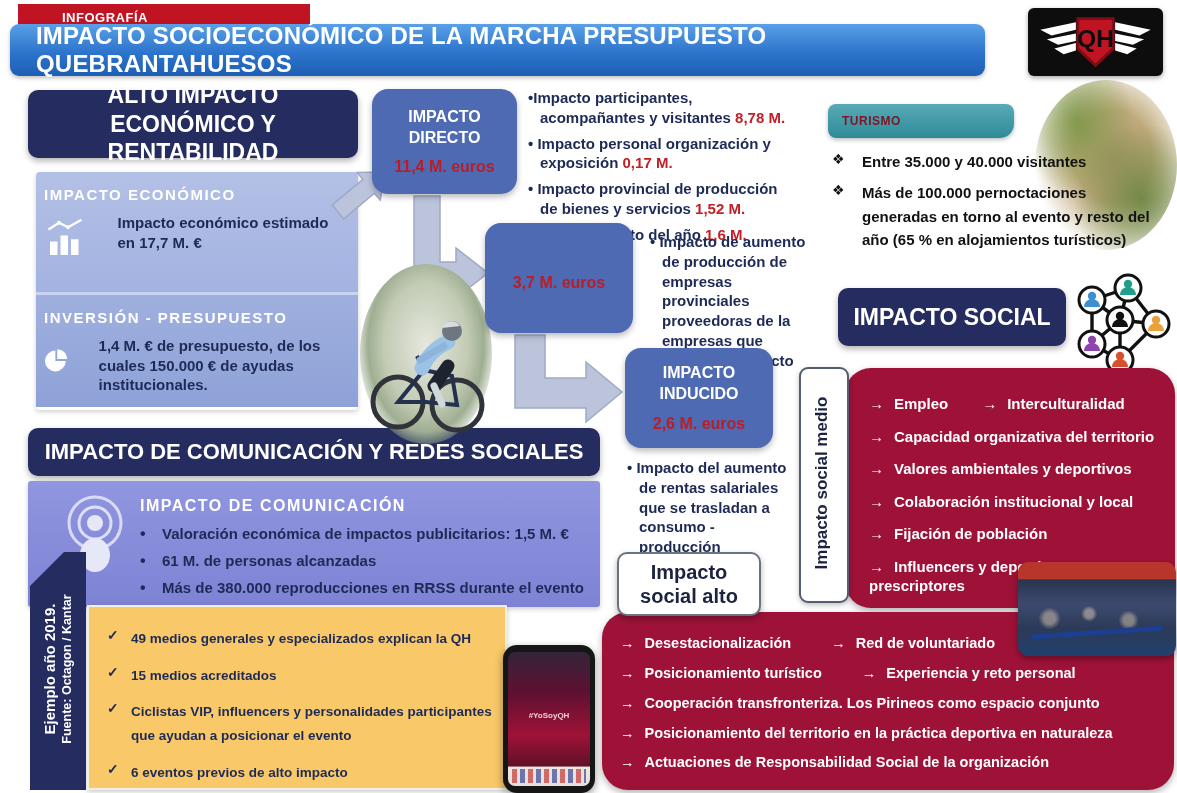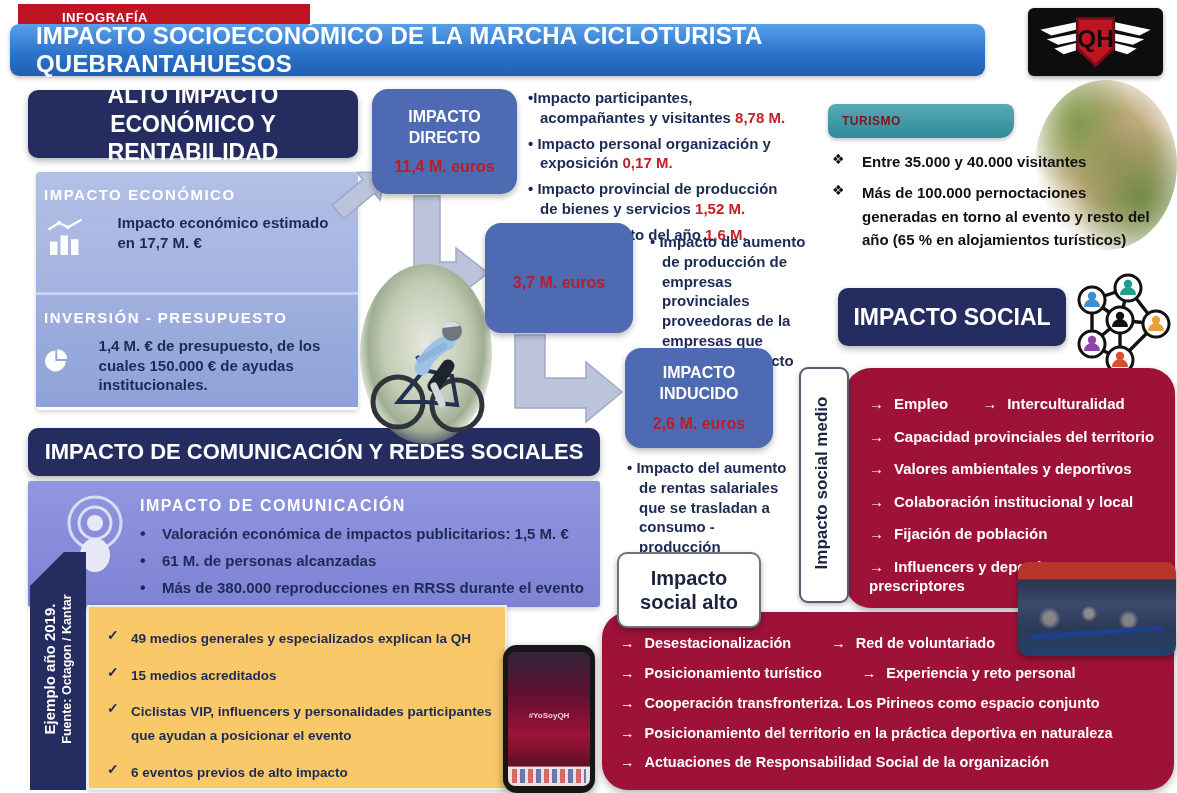--- a/index.html
+++ b/index.html
@@ -91,21 +91,21 @@
   .maroon{background:#9e1238;border-radius:26px;box-shadow:0 3px 7px rgba(0,0,0,.3);color:#fff;z-index:2;}
   .m-medio{left:845px;top:368px;width:330px;height:240px;padding:26px 16px 0 24px;box-sizing:border-box;}
   .m-row{font-size:15px;font-weight:bold;margin-bottom:13px;line-height:1.3;}
   .m-row .ar{margin-right:10px;}
   .m-cols{display:flex;gap:34px;}
   .m-bottom{left:602px;top:612px;width:572px;height:178px;padding:22px 16px 0 18px;box-sizing:border-box;}
   .m-bottom .m-row{font-size:14.5px;margin-bottom:11px;}
   .m-bottom .m-cols{gap:40px;}
 
   
-  .alto-box{left:617px;top:552px;width:144px;height:76px;background:#fff;border:2px solid #6b7280;
+  .alto-box{left:617px;top:552px;width:144px;height:64px;background:#fff;border:2px solid #6b7280;
        border-radius:10px;box-shadow:0 3px 6px rgba(0,0,0,.3);display:flex;align-items:center;justify-content:center;
        text-align:center;font-size:20px;font-weight:bold;color:#1c2340;line-height:1.2;z-index:4;padding:16px 14px;box-sizing:border-box;}
 
   
   .comm-panel{left:28px;top:481px;width:572px;height:126px;border-radius:3px;
        background:linear-gradient(#9196e0,#7d82d4);box-shadow:0 2px 5px rgba(0,0,0,.2);}
   .comm-title{position:absolute;left:112px;top:16px;color:#fff;font-size:16px;font-weight:bold;letter-spacing:1.5px;}
   .comm-list{position:absolute;left:112px;top:44px;width:450px;}
   .crow{display:flex;margin-bottom:9px;}
   .crow .mk{width:22px;flex:none;color:#1e2a56;font-weight:bold;}
@@ -154,21 +154,21 @@
   <svg class="abs arrows" width="1177" height="793" viewBox="0 0 1177 793">
     <polygon points="332.2,205.1 362.9,179.4 357.1,172.5 385.5,172.1 380.2,200.1 374.4,193.2 343.8,218.9" fill="#bcc4dc" stroke="#9fa9c6" stroke-width="1.5"></polygon>
     <polygon points="414,196 440,196 440,262 456,262 456,248 488,273 456,298 456,284 414,284" fill="#bcc4dc" stroke="#9fa9c6" stroke-width="1.5"></polygon>
     <polygon points="515,335 545,335 545,378 586,378 586,362 622,392 586,422 586,408 515,408" fill="#bcc4dc" stroke="#9fa9c6" stroke-width="1.5"></polygon>
   </svg>
 
   <div class="abs tag">
     <span>INFOGRAFÍA</span>
   </div>
   <div class="abs header-bar">
-    <span class="t">IMPACTO SOCIOECONÓMICO DE LA MARCHA CICLOTURISTA  QUEBRANTAHUESOS</span>
+    <span class="t">IMPACTO SOCIOECONÓMICO DE LA MARCHA PRESUPUESTO  QUEBRANTAHUESOS</span>
   </div>
 
   <div class="abs qh-logo">
     <svg width="123" height="58" viewBox="0 0 130 62">
       <g fill="#ffffff">
         <polygon points="6,18 44,10 44,18 18,24"></polygon>
         <polygon points="13,28 44,22 44,30 25,34"></polygon>
         <polygon points="21,38 44,32 44,40 31,44"></polygon>
       </g>
       <g fill="#ffffff">
@@ -307,21 +307,21 @@
   </div>
 
   <div class="abs vwrap v-medio">
     <div class="vtext">Impacto social medio</div>
   </div>
   <div class="abs maroon m-medio">
     <div class="m-row m-cols">
       <span><span class="ar">→</span><span>Empleo</span></span>
       <span><span class="ar">→</span><span>Interculturalidad</span></span>
     </div>
-    <div class="m-row"><span class="ar">→</span><span>Capacidad provinciales del territorio</span></div>
+    <div class="m-row"><span class="ar">→</span><span>Capacidad organizativa del territorio</span></div>
     <div class="m-row"><span class="ar">→</span><span>Valores ambientales y deportivos</span></div>
     <div class="m-row"><span class="ar">→</span><span>Colaboración institucional y local</span></div>
     <div class="m-row"><span class="ar">→</span><span>Fijación de población</span></div>
     <div class="m-row"><span class="ar">→</span><span>Influencers y deportistas VIP como prescriptores</span></div>
   </div>
 
   <div class="abs navy-box h-comm">
     <span>IMPACTO DE COMUNICACIÓN Y REDES SOCIALES</span>
   </div>
   <div class="abs comm-panel">

